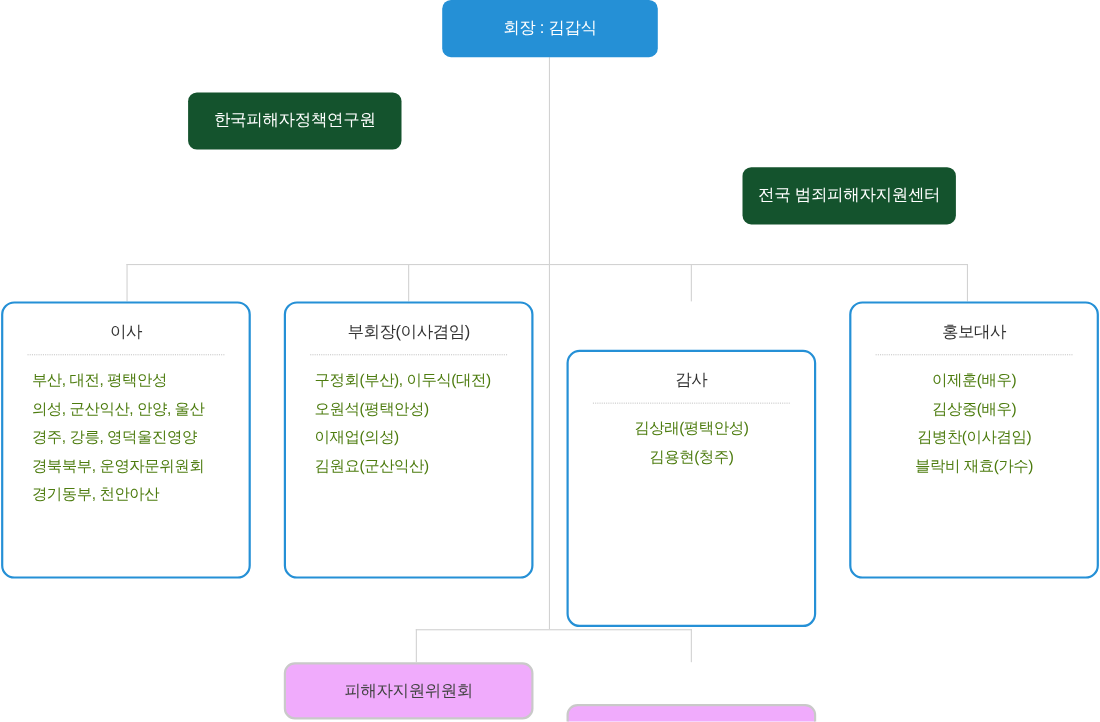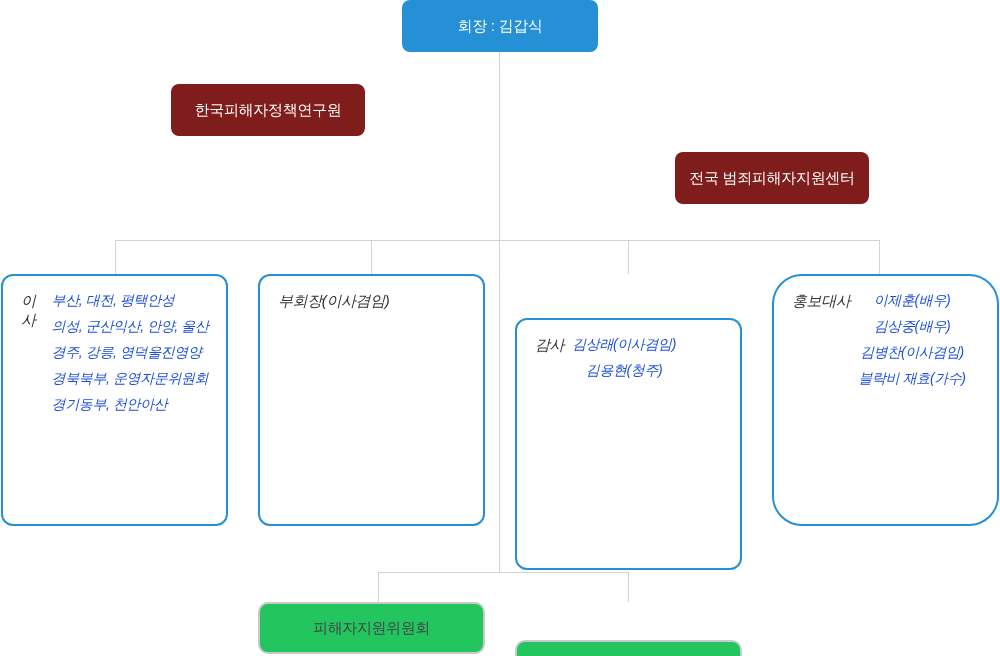--- a/index.html
+++ b/index.html
@@ -32,65 +32,65 @@
     align-items: center;
     justify-content: center;
     border-radius: 8px;
     color: #ffffff;
     font-size: 15px;
     letter-spacing: -0.3px;
     text-align: center;
     line-height: 1.2;
   }
   .box-primary { background: #2590d6; }
-  .box-teal    { background: #7f1d1d; }
+  .box-teal    { background: #14532d; }
 
   
   .card {
     position: absolute;
     border: 2px solid #2590d6;
     border-radius: 12px;
     background: #ffffff;
     padding: 16px 18px 0 18px;
     display: flex;
-    font-style: italic;
+    flex-direction: column;
   }
   .card-title {
     font-size: 15px;
     color: #333333;
     text-align: center;
     letter-spacing: -0.4px;
     margin-bottom: 11px;
   }
   .card-divider {
     height: 0;
     border-top: 1px dotted #c9c9c9;
     margin: 0 4px 14px 4px;
   }
   .card-body {
     display: flex;
     flex-direction: column;
     gap: 8px;
     font-size: 14px;
-    color: #1d4ed8;
+    color: #4d7c0f;
     letter-spacing: -0.4px;
   }
   .card-body.align-left   { align-items: flex-start; padding-left: 8px; }
   .card-body.align-center { align-items: center; }
   .card-line { white-space: nowrap; }
 
   
   .box-outline {
     position: absolute;
     display: flex;
     align-items: center;
     justify-content: center;
     border: 2px solid #c9c9c9;
     border-radius: 10px;
-    background: #22c55e;
+    background: #f0abfc;
     color: #444444;
     font-size: 15px;
     letter-spacing: -0.4px;
     text-align: center;
   }
 </style>
 </head>
 <body>
 
 <div id="chart">
@@ -131,32 +131,38 @@
       <div class="card-line">의성, 군산익산, 안양, 울산</div>
       <div class="card-line">경주, 강릉, 영덕울진영양</div>
       <div class="card-line">경북북부, 운영자문위원회</div>
       <div class="card-line">경기동부, 천안아산</div>
     </div>
   </div>
 
   <div class="card" style="left:258px; top:274px; width:227px; height:252px;">
     <div class="card-title">부회장(이사겸임)</div>
     <div class="card-divider"></div>
+    <div class="card-body align-left">
+      <div class="card-line">구정회(부산), 이두식(대전)</div>
+      <div class="card-line">오원석(평택안성)</div>
+      <div class="card-line">이재업(의성)</div>
+      <div class="card-line">김원요(군산익산)</div>
+    </div>
   </div>
 
   <div class="card" style="left:515px; top:274px; width:227px; height:252px;margin-top:44px;">
     <div class="card-title">감사</div>
     <div class="card-divider"></div>
     <div class="card-body align-center">
-      <div class="card-line">김상래(이사겸임)</div>
+      <div class="card-line">김상래(평택안성)</div>
       <div class="card-line">김용현(청주)</div>
     </div>
   </div>
 
-  <div class="card" style="left:772px; top:274px; width:227px; height:252px;border-radius:30px;">
+  <div class="card" style="left:772px; top:274px; width:227px; height:252px;">
     <div class="card-title">홍보대사</div>
     <div class="card-divider"></div>
     <div class="card-body align-center">
       <div class="card-line">이제훈(배우)</div>
       <div class="card-line">김상중(배우)</div>
       <div class="card-line">김병찬(이사겸임)</div>
       <div class="card-line">블락비 재효(가수)</div>
     </div>
   </div>
 

